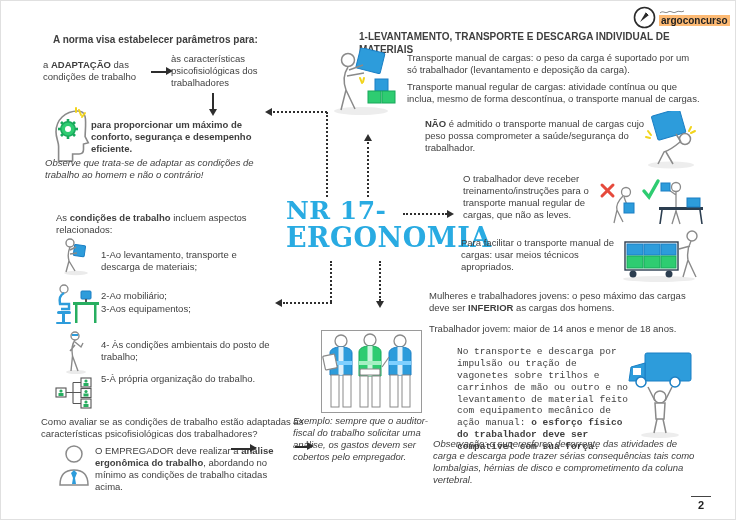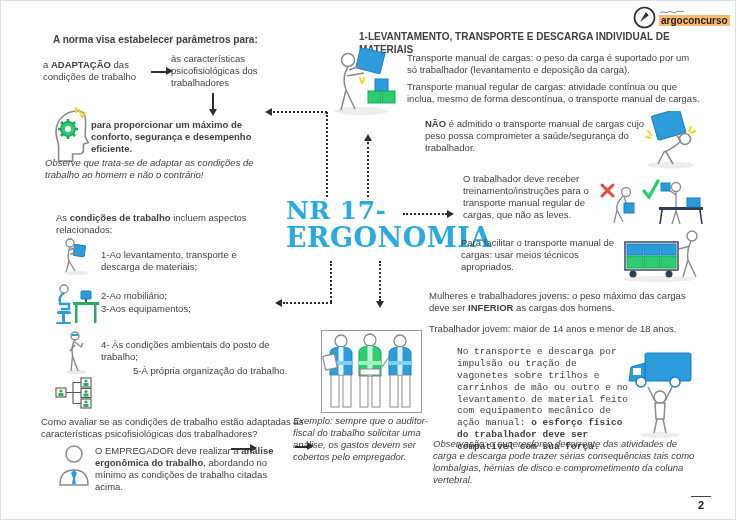--- a/index.html
+++ b/index.html
@@ -138,21 +138,21 @@
         <circle cx="31" cy="4" r="1.6"></circle>
           <rect x="28.5" y="6" width="5" height="3"></rect>
         <circle cx="31" cy="14.5" r="1.6"></circle>
           <rect x="28.5" y="16.5" width="5" height="3"></rect>
         <circle cx="31" cy="25" r="1.6"></circle>
           <rect x="28.5" y="27" width="5" height="3"></rect>
       </g>
       <path d="M11 15.5 L18 15.5 M18 5.5 L18 26.5 M18 5.5 L26 5.5 M18 15.5 L26 15.5 M18 26.5 L26 26.5" fill="none" stroke="#555" stroke-width="1.1"></path>
     </svg>
   </div>
-  <div class="abs t" style="left:100px;top:364px;width:180px;margin-left:32px;">5-À própria organização do trabalho.</div>
+  <div class="abs t" style="left:100px;top:372px;width:180px;">5-À própria organização do trabalho.</div>
 
   <div class="abs t c" style="left:40px;top:415px;width:285px;">Como avaliar se as condições de trabalho estão adaptadas às características psicofisiológicas dos trabalhadores?</div>
 
   <div class="abs" style="left:56px;top:443px;">
     <svg width="34" height="42" viewBox="0 0 34 42">
       <circle cx="17" cy="10" r="8" fill="#fff" stroke="#8a8a8a" stroke-width="1.5"></circle>
       <path d="M3 41 C3 30 9 26 17 26 C25 26 31 30 31 41 Z" fill="#fff" stroke="#8a8a8a" stroke-width="1.5"></path>
       <path d="M17 26 L14 29 L16 34 L15 40 L19 40 L18 34 L20 29 Z" fill="#2d9cdb"></path>
     </svg>
   </div>

